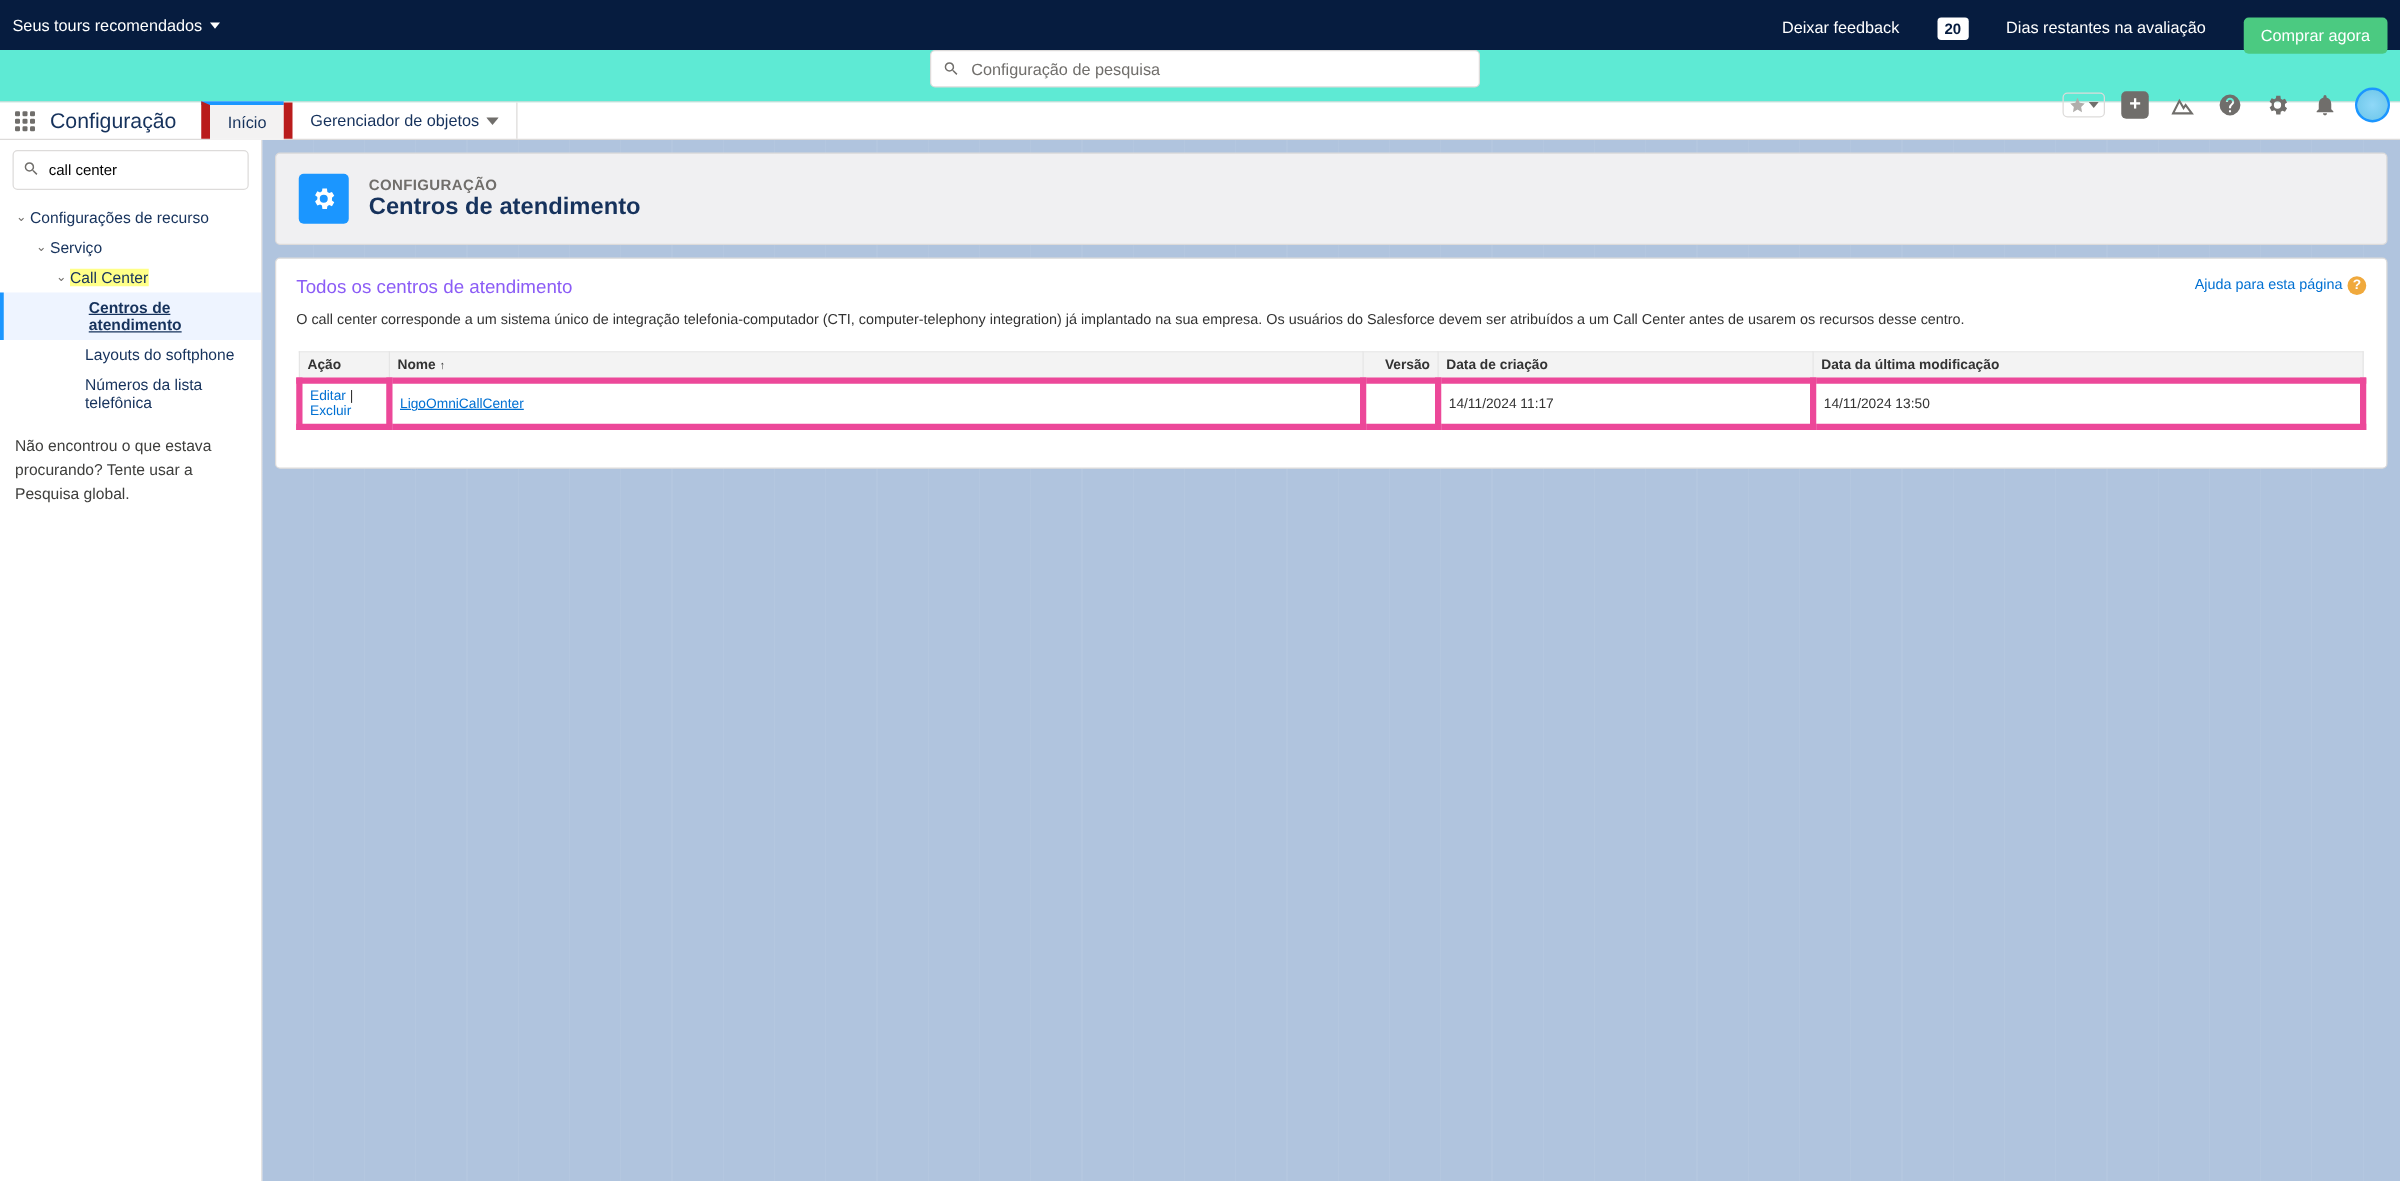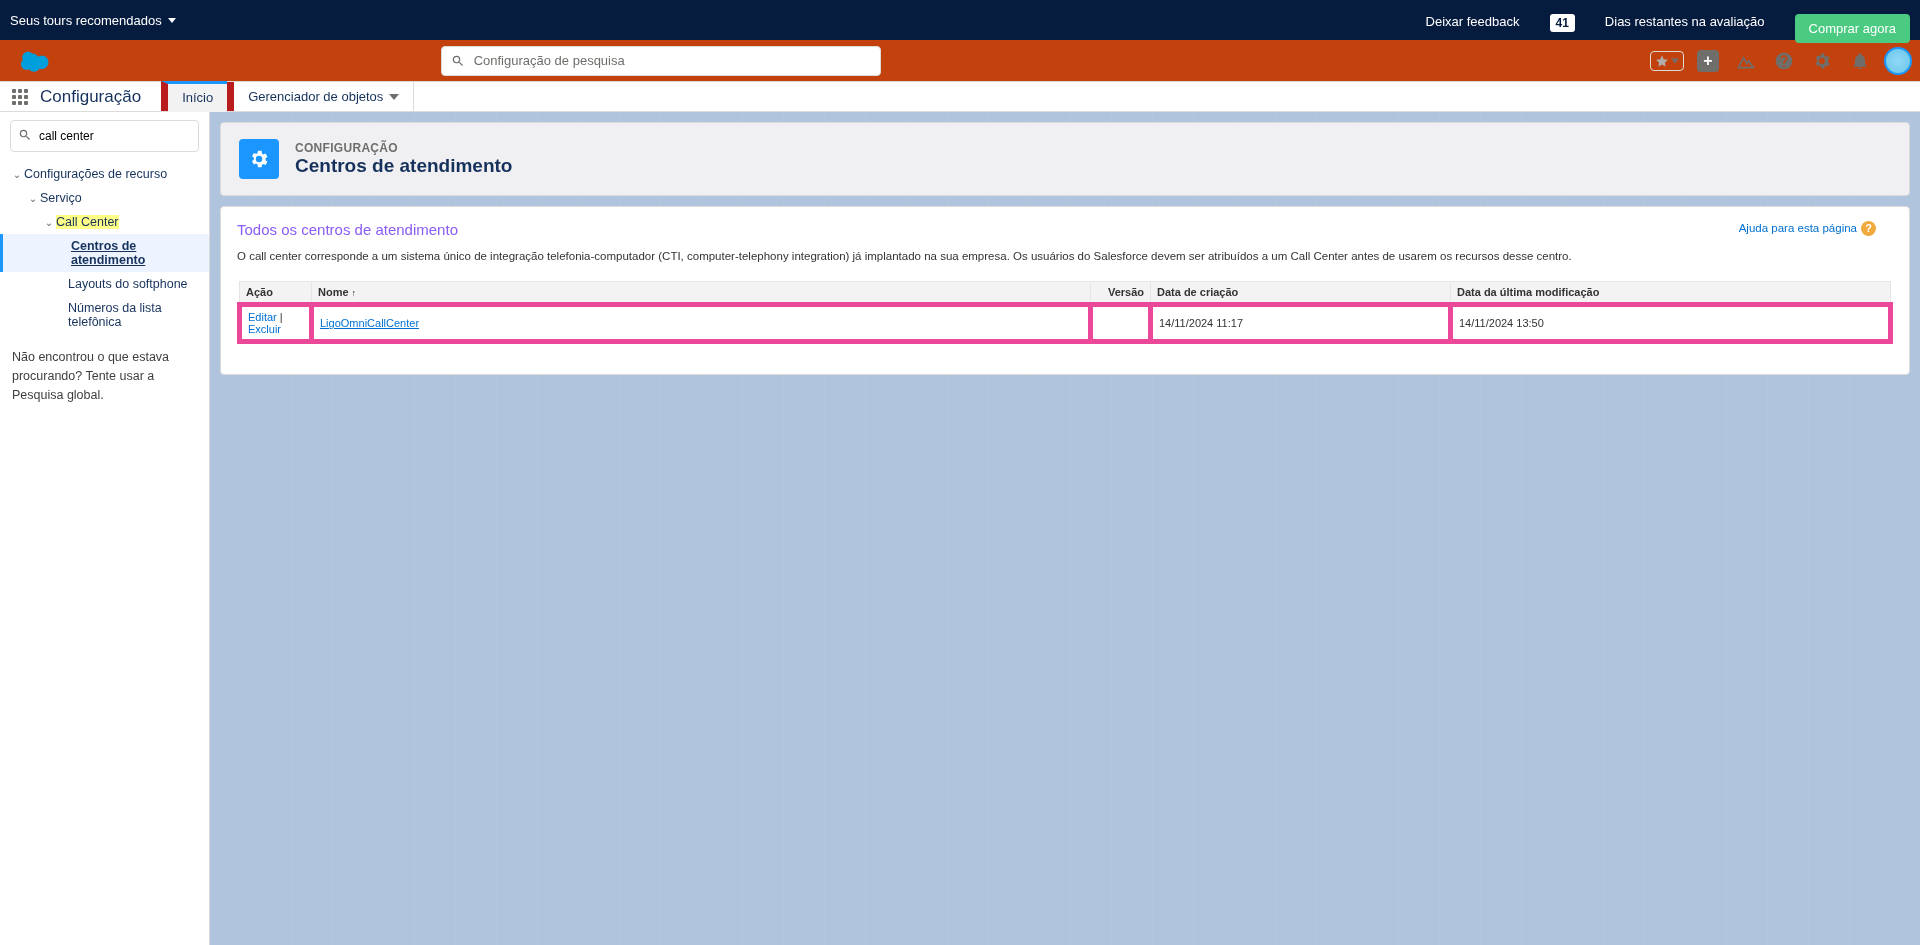--- a/index.html
+++ b/index.html
@@ -7,21 +7,21 @@
 
 
 .trial-bar { background: #061c3f; color: #fff; height: 40px; display: flex; align-items: center; padding: 0 10px; font-size: 13px; }
 .trial-left { display: flex; align-items: center; gap: 6px; cursor: pointer; }
 .trial-right { margin-left: auto; display: flex; align-items: flex-start; gap: 30px; margin-top: 16px; }
 .trial-badge { background: #fff; color: #061c3f; border-radius: 3px; padding: 2px 6px; font-weight: 600; font-size: 12px;}
 .buy-btn { background: #4bca81; color: #fff; border: none; border-radius: 4px; padding: 7px 14px; font-size: 13px; cursor: pointer; }
 .caret-down { width: 0; height: 0; border-left: 4px solid transparent; border-right: 4px solid transparent; border-top: 5px solid #fff; display: inline-block;}
 
 
-.global-header { height: 42px; border-bottom: 1px solid #dddbda; display: flex; align-items: center; padding: 0 8px 0 16px; background: #c2410c;}
+.global-header { height: 42px; border-bottom: 1px solid #dddbda; display: flex; align-items: center; padding: 0 8px 0 16px; background: #5eead4; flex-direction: column;}
 .logo-cloud { width: 40px; height: 28px; fill:#009edb; }
 .search-wrap { margin: 0 auto; width: 440px; position: relative; }
 .search-input { width: 100%; height: 30px; border: 1px solid #dddbda; border-radius: 4px; padding: 0 10px 0 32px; font-size: 13px; background:#fff;}
 .search-input::placeholder { color:#706e6b; }
 .search-icon-svg { position:absolute; left:10px; top:8px; width:14px; height:14px; fill:#706e6b; }
 .hdr-icons { display:flex; align-items:center; gap:10px; margin-left:auto;}
 .hdr-icon { width:28px; height:28px; display:flex; align-items:center; justify-content:center; color:#706e6b; cursor:pointer; border-radius:4px;}
 .fav-box { border:1px solid #dddbda; border-radius:4px; display:flex; align-items:center; padding:2px 4px; gap:2px;}
 .avatar { width:28px; height:28px; border-radius:50%; background: radial-gradient(circle,#8fd8f8 0%,#6ac5e8 100%); border:2px solid #1b96ff; }
 .plus-box { width:22px; height:22px; background:#706e6b; border-radius:4px; display:flex; align-items:center; justify-content:center; color:#fff; font-size:16px; font-weight:bold;}
@@ -59,21 +59,21 @@
 
 .main { flex:1; background:#b0c4de; background-image: linear-gradient(0deg, rgba(176,196,222,0.4), rgba(176,196,222,0.6)); padding:10px; overflow-y:auto; position:relative;}
 .main::before{content:"";position:absolute;inset:0;background:repeating-linear-gradient(90deg,transparent 0 40px,rgba(255,255,255,0.05) 40px 41px);pointer-events:none;}
 .page-header { background:rgba(243,242,242,0.95); border:1px solid #dddbda; border-radius:4px; padding:16px 18px; display:flex; align-items:center; gap:16px; margin-bottom:10px; position:relative;}
 .ph-icon { width:40px; height:40px; background:#1b96ff; border-radius:4px; display:flex; align-items:center; justify-content:center;}
 .ph-label { font-size:12px; color:#706e6b; font-weight:600; letter-spacing:.3px;}
 .ph-title { font-size:19px; font-weight:700; color:#16325c; }
 
 .card { background:#fff; border:1px solid #dddbda; border-radius:4px; padding:14px 16px 30px; position:relative;}
 .card-title { font-size:15px; color:#8b5cf6; font-weight:400; margin-bottom:4px;}
-.help-link { position:absolute; right:33px; top:14px; font-size:11.5px; color:#0070d2;}
+.help-link { position:absolute; right:16px; top:14px; font-size:11.5px; color:#0070d2;}
 .help-link .qmark { display:inline-block; width:15px; height:15px; background:#f0a93c; border-radius:50%; color:#fff; text-align:center; font-size:11px; line-height:15px; margin-left:4px; font-weight:bold;}
 .card-desc { font-size:11.5px; color:#333; margin:10px 0 16px; line-height:1.5;}
 
 .import-bar { border:1px solid #d4d4d4; border-top:2px solid #888; background:#f3f3f3; display:flex; justify-content:center; padding:3px 0; border-radius:3px 3px 0 0;}
 .import-btn { background:#fdfdfd; border:2px solid #e03131; border-radius:5px; padding:3px 10px; font-size:11px; cursor:pointer; color:#333;}
 
 .data-table { width:100%; border-collapse:collapse; font-size:11px; }
 .data-table th { background:#f3f3f3; border:1px solid #e5e5e5; text-align:left; padding:4px 6px; font-weight:bold; color:#333;}
 .data-table td { border:5px solid #ec4899; padding:4px 6px; color:#333;margin-left:20px;}
 .data-table a { color:#0070d2; text-decoration:none;}
@@ -84,21 +84,21 @@
 </head>
 <body>
 
 <div class="trial-bar">
   <div class="trial-left">
     <span>Seus tours recomendados</span>
     <span class="caret-down"></span>
   </div>
   <div class="trial-right">
     <span style="cursor:pointer;">Deixar feedback</span>
-    <span class="trial-badge">41</span>
+    <span class="trial-badge">20</span>
     <span>Dias restantes na avaliação</span>
     <button class="buy-btn">Comprar agora</button>
   </div>
 </div>
 
 <div class="global-header">
   <svg class="logo-cloud" viewBox="0 0 64 40">
     <path d="M26 8c4 0 7 2 9 5 2-1 4-2 6-2 6 0 11 5 11 11s-5 11-11 11c-1 0-2 0-3-1-2 3-5 5-9 5-3 0-6-1-8-4-1 1-3 1-4 1-5 0-9-4-9-9 0-3 1-5 3-7-1-1-1-3-1-4 0-5 4-9 9-9 3 0 5 1 7 3z"></path>
   </svg>
   <div class="search-wrap">

